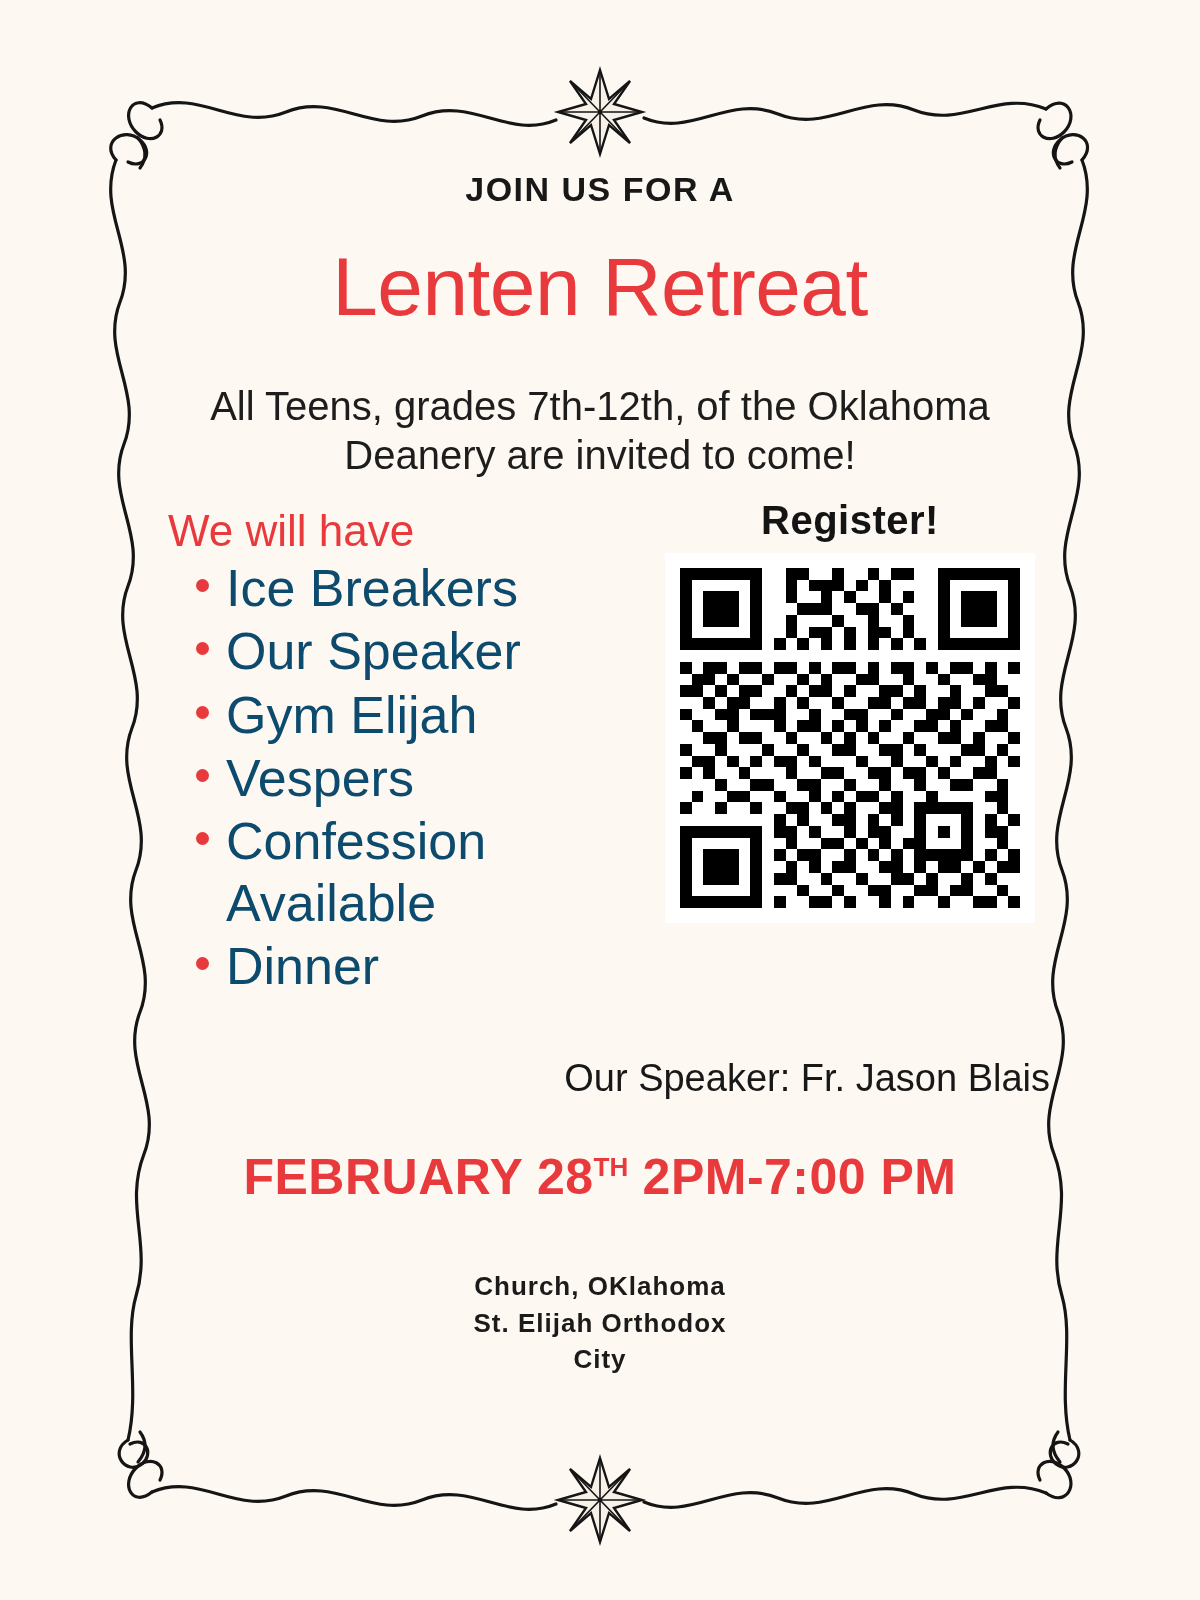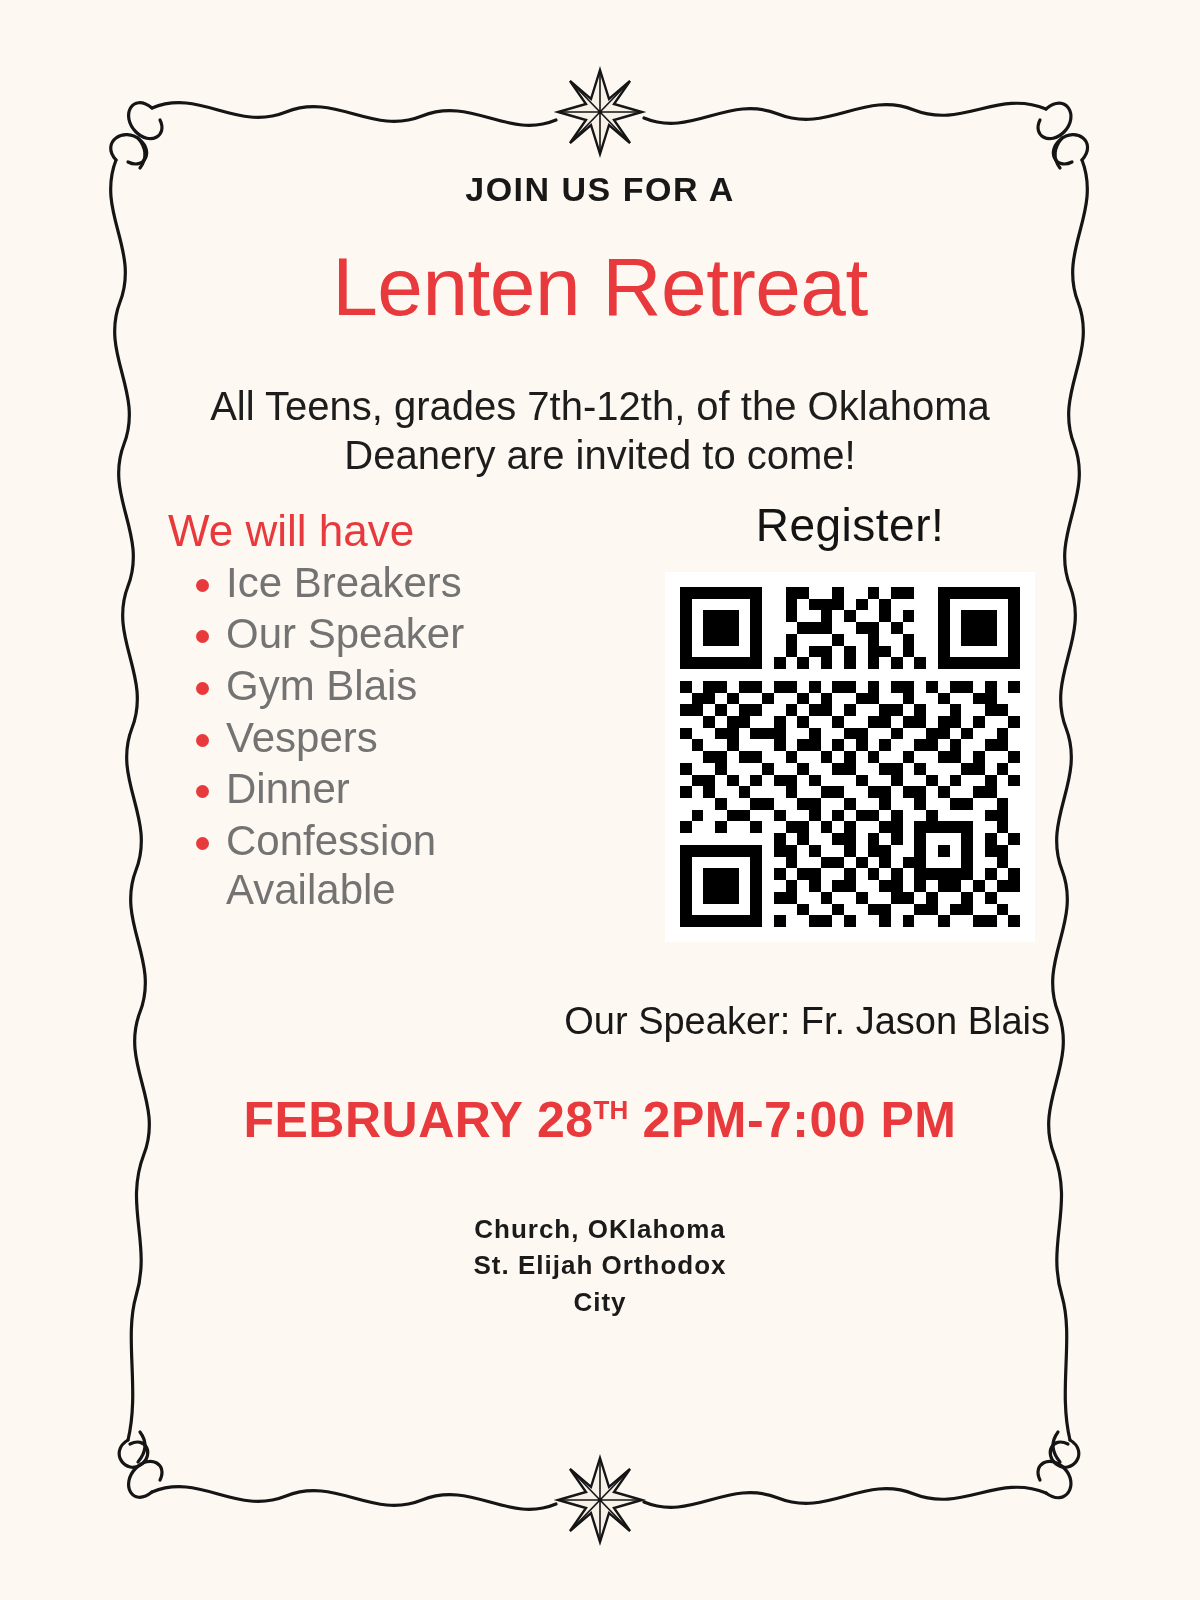--- a/index.html
+++ b/index.html
@@ -88,22 +88,22 @@
     color: #e8393c;
     font-size: 44px;
     margin: 8px 0 2px 0;
     white-space: nowrap;
   }
 
   ul.features {
     list-style: none;
     margin: 0;
     padding: 0 0 0 58px;
-    color: #737373;
-    font-size: 42px;
+    color: #0c4a6e;
+    font-size: 52px;
     line-height: 1.18;
   }
   ul.features li {
     position: relative;
     margin: 0 0 2px 0;
   }
   ul.features li:before {
     content: "";
     position: absolute;
     left: -30px;
@@ -114,24 +114,24 @@
     background: #e8393c;
   }
 
   .right-col {
     width: 400px;
     text-align: center;
     padding-top: 0;
   }
 
   .register {
-    font-size: 46px;
-    font-weight: normal;
+    font-size: 40px;
+    font-weight: bold;
     color: #141414;
-    margin: 0 0 20px 0;
+    margin: 0 0 10px 0;
     letter-spacing: 0.5px;
   }
 
   .qr-frame {
     width: 370px;
     height: 370px;
     background: #ffffff;
     margin: 0 auto;
     display: flex;
     align-items: center;
@@ -239,24 +239,24 @@
 
     <div class="intro">All Teens, grades 7th-12th, of the Oklahoma Deanery are invited to come!</div>
 
     <div class="mid">
 
       <div class="left-col">
         <div class="wwh">We will have</div>
         <ul class="features">
           <li>Ice Breakers</li>
           <li>Our Speaker</li>
-          <li>Gym Blais</li>
+          <li>Gym Elijah</li>
           <li>Vespers</li>
+          <li>Confession Available</li>
           <li>Dinner</li>
-          <li>Confession Available</li>
         </ul>
       </div>
 
       <div class="right-col">
         <div class="register">Register!</div>
         <div class="qr-frame">
           <svg class="qr" viewBox="0 0 29 29" shape-rendering="crispEdges" xmlns="http://www.w3.org/2000/svg">
             <rect x="0" y="0" width="29" height="29" fill="#ffffff"></rect>
             <g fill="#000000">
 

